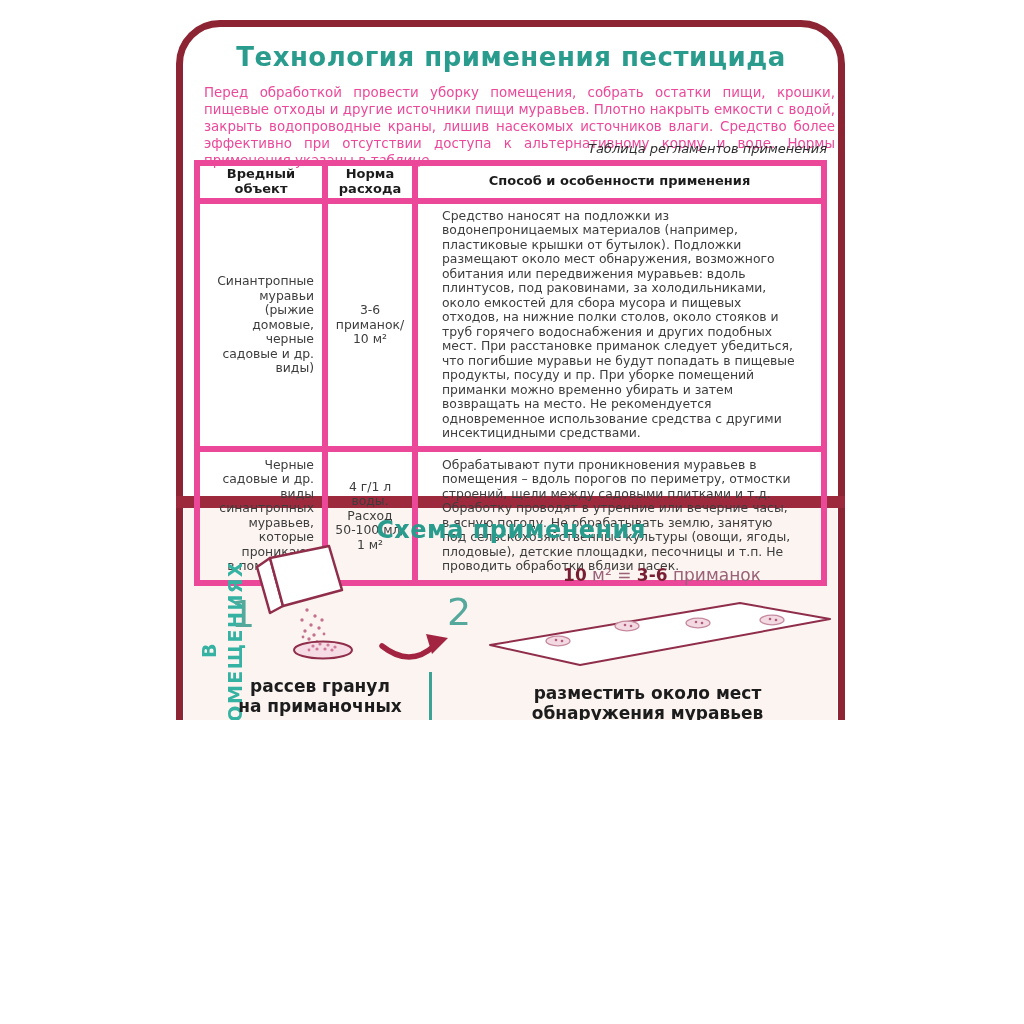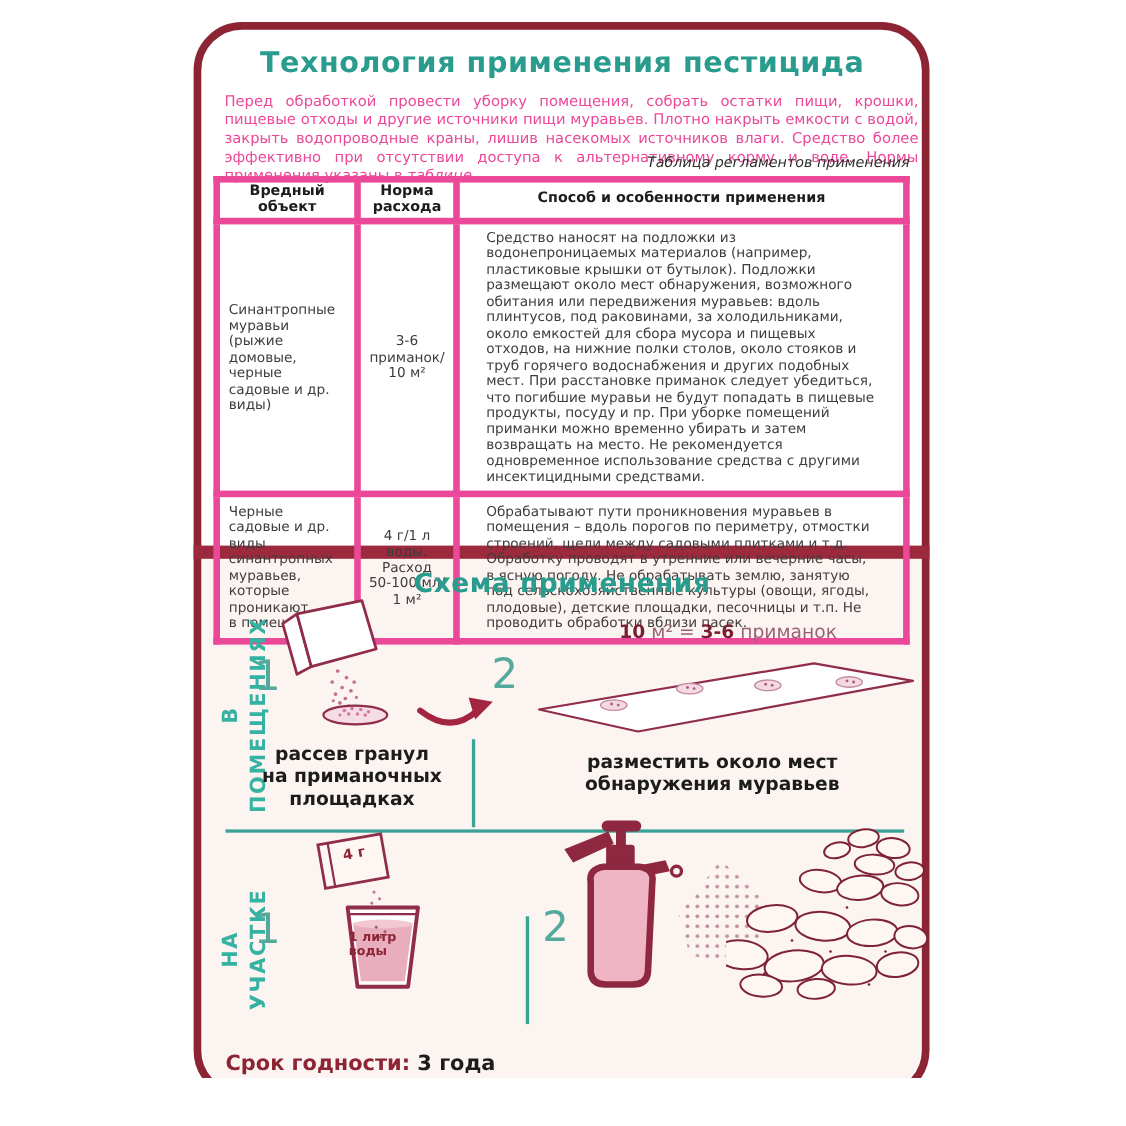--- a/index.html
+++ b/index.html
@@ -1,36 +1,36 @@
 <!DOCTYPE html>
 <html><head>
 <meta charset="utf-8">
 <style>
   html,body{margin:0;padding:0;background:#ffffff;}
-  #canvas{position:relative;width:1024px;height:980px;background:#ffffff;
+  #canvas{position:relative;width:1024px;height:720px;background:#ffffff;
           font-family:"DejaVu Sans",sans-serif;overflow:hidden;}
   .abs{position:absolute;}
   .frame{left:176px;top:20px;width:669px;height:979px;box-sizing:border-box;
          border:7px solid #8c2433;border-radius:44px;background:#ffffff;}
   .bottom-bg{left:184px;top:503px;width:653px;height:488px;background:#fbf4f1;
              border-radius:0 0 36px 36px;}
   .divider-bar{left:176px;top:496px;width:669px;height:12px;background:#9c2a3c;}
   .s1-title{left:196px;top:42px;width:630px;text-align:center;font-size:26px;
             font-weight:bold;color:#2a9c8e;letter-spacing:.5px;}
   .intro{left:204px;top:84px;width:631px;font-size:13.4px;line-height:1.27;
          color:#ec4899;text-align:justify;}
   .intro .it{font-style:italic;}
   .tbl-caption{left:196px;top:141px;width:631px;text-align:right;font-style:italic;
                font-size:13px;color:#2e2e2e;}
   table.regs{left:194px;top:160px;width:633px;border-collapse:collapse;table-layout:fixed;}
   table.regs th,table.regs td{border:6px solid #ec4899;box-sizing:border-box;}
   table.regs th{font-size:13px;font-weight:bold;color:#1c1c1c;text-align:center;
                 vertical-align:middle;height:36px;white-space:pre-line;line-height:1.15;}
   table.regs td{font-size:12.4px;color:#3d3d3d;line-height:1.17;}
-  td.obj{padding:6px 8px;vertical-align:middle;white-space:pre-line;}
+  td.obj{padding:6px 8px;vertical-align:middle;white-space:pre-line;text-align:right;}
   td.rate{text-align:center;vertical-align:middle;white-space:pre-line;}
   td.method{padding:5px 24px;vertical-align:middle;}
   .s2-title{left:196px;top:516px;width:630px;text-align:center;font-size:24px;
             font-weight:bold;color:#2a9c8e;letter-spacing:.5px;}
   .vlabel{height:26px;text-align:center;font-size:19px;font-weight:bold;color:#35b2a2;
           letter-spacing:1.5px;transform:rotate(-90deg);line-height:26px;}
   .stepnum{width:34px;text-align:center;font-size:38px;color:#55a99c;}
   .cap{font-weight:bold;color:#1c1c1c;text-align:center;white-space:pre-line;}
   .cap1{left:205px;top:676px;width:230px;font-size:17px;line-height:1.2;}
   .cap2{left:505px;top:683px;width:285px;font-size:17px;line-height:1.2;}

